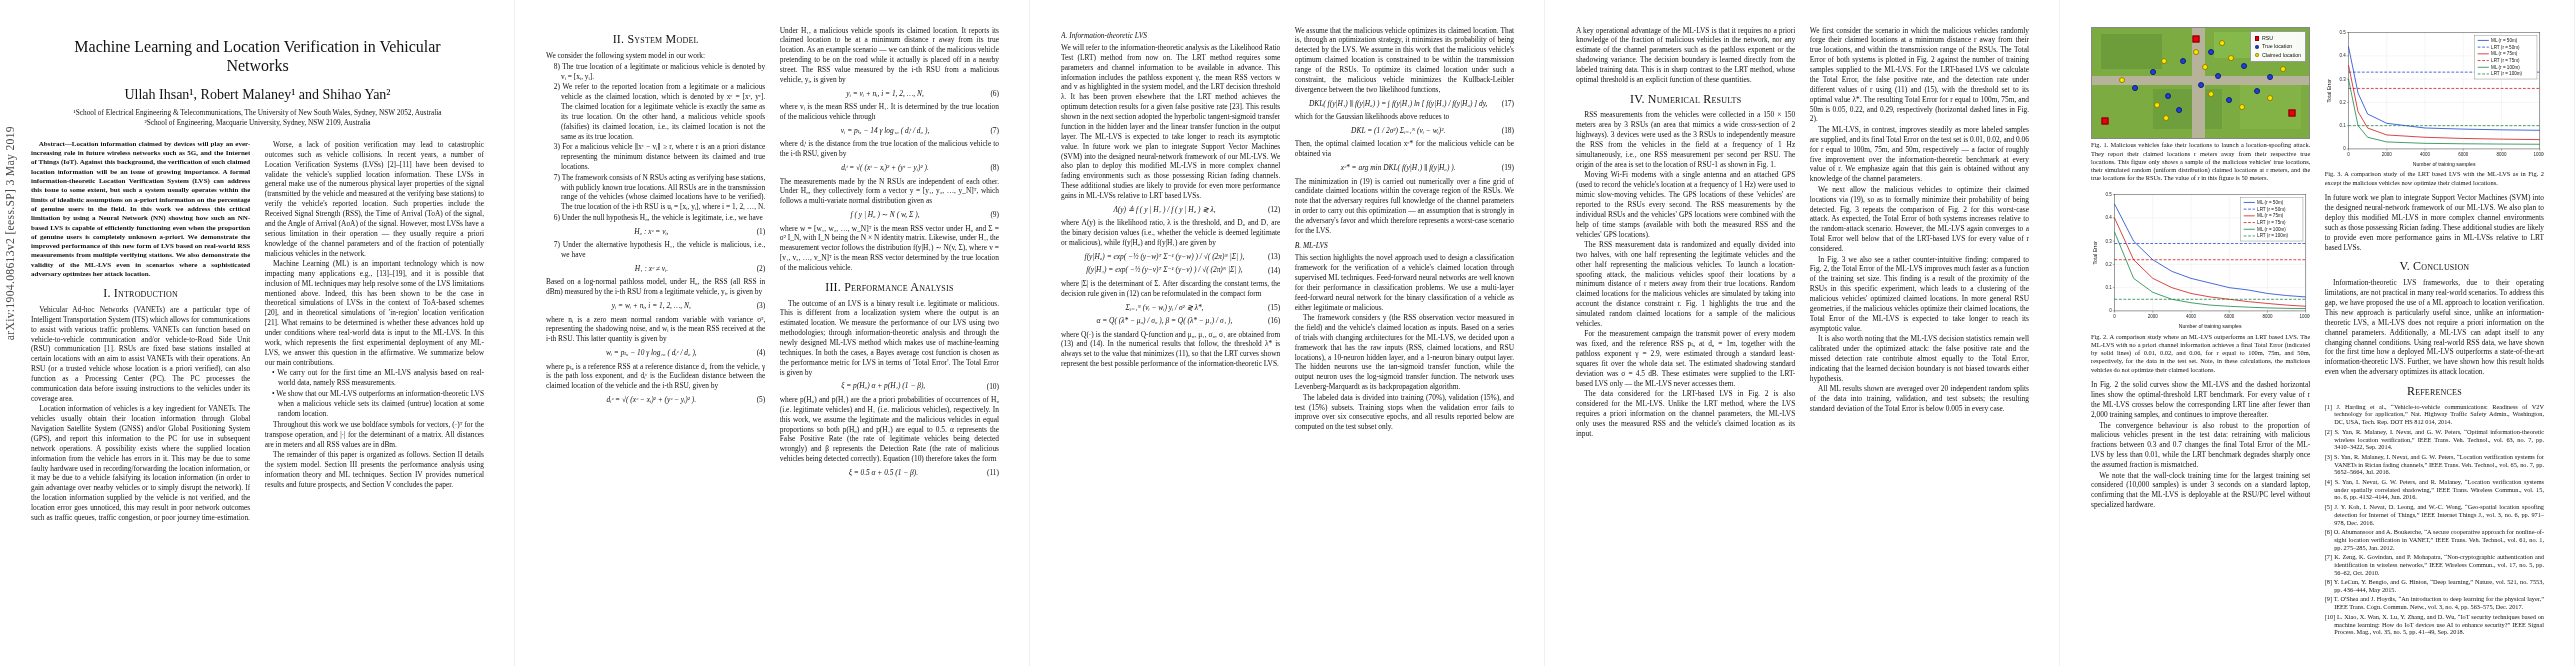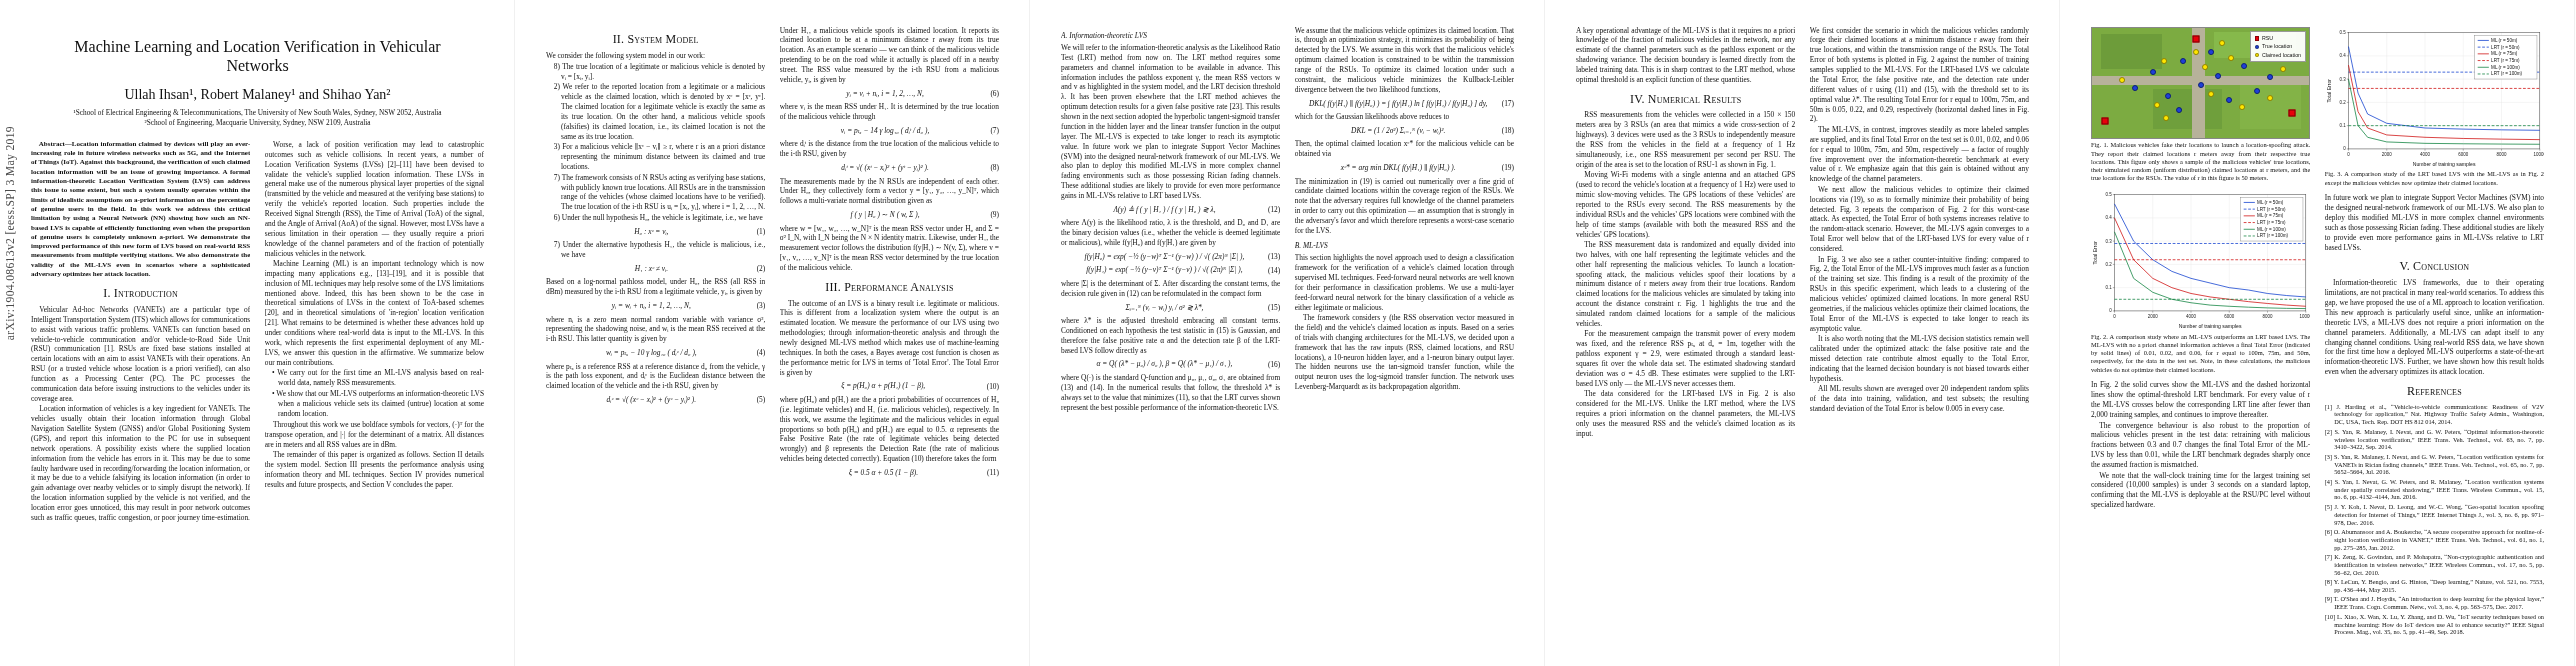--- a/index.html
+++ b/index.html
@@ -174,21 +174,20 @@
           </div>
           <div class="eq">
             <span class="eqbody">f(y|H₁) = exp( −½ (y−v)ᵀ Σ⁻¹ (y−v) ) / √( (2π)ᴺ |Σ| ),</span>
             <span class="eqnum">(14)</span>
           </div>
           <p class="para noind">where |Σ| is the determinant of Σ. After discarding the constant terms, the decision rule given in (12) can be reformulated in the compact form</p>
           <div class="eq">
             <span class="eqbody">Σᵢ₌₁ᴺ (vᵢ − wᵢ) yᵢ / σ²  ≷  λ*,</span>
             <span class="eqnum">(15)</span>
           </div>
-          <p class="para noind">where λ* is the adjusted threshold embracing all constant terms. Conditioned on each hypothesis the test statistic in (15) is Gaussian, and therefore the false positive rate α and the detection rate β of the LRT-based LVS follow directly as</p>
           <div class="eq">
             <span class="eqbody">α = Q( (λ* − μ₀) / σ₀ ),    β = Q( (λ* − μ₁) / σ₁ ),</span>
             <span class="eqnum">(16)</span>
           </div>
           <p class="para noind">where Q(·) is the standard Q-function and μ₀, μ₁, σ₀, σ₁ are obtained from (13) and (14). In the numerical results that follow, the threshold λ* is always set to the value that minimizes (11), so that the LRT curves shown represent the best possible performance of the information-theoretic LVS.</p>
         </div>
         <div class="col">
           <p class="para noind">We assume that the malicious vehicle optimizes its claimed location. That is, through an optimization strategy, it minimizes its probability of being detected by the LVS. We assume in this work that the malicious vehicle's optimum claimed location is constrained to be within the transmission range of the RSUs. To optimize its claimed location under such a constraint, the malicious vehicle minimizes the Kullback-Leibler divergence between the two likelihood functions,</p>
           <div class="eq">
             <span class="eqbody">DKL( f(y|H₁) ∥ f(y|H₀) ) = ∫ f(y|H₁) ln [ f(y|H₁) / f(y|H₀) ] dy,</span>
@@ -201,20 +200,21 @@
           </div>
           <p class="para noind">Then, the optimal claimed location xᶜ* for the malicious vehicle can be obtained via</p>
           <div class="eq">
             <span class="eqbody">xᶜ* = arg min DKL( f(y|H₁) ∥ f(y|H₀) ).</span>
             <span class="eqnum">(19)</span>
           </div>
           <p class="para noind">The minimization in (19) is carried out numerically over a fine grid of candidate claimed locations within the coverage region of the RSUs. We note that the adversary requires full knowledge of the channel parameters in order to carry out this optimization — an assumption that is strongly in the adversary's favor and which therefore represents a worst-case scenario for the LVS.</p>
           <h4 class="h2">B. ML-LVS</h4>
           <p class="para noind">This section highlights the novel approach used to design a classification framework for the verification of a vehicle's claimed location through supervised ML techniques. Feed-forward neural networks are well known for their performance in classification problems. We use a multi-layer feed-forward neural network for the binary classification of a vehicle as either legitimate or malicious.</p>
           <p class="para">The framework considers y (the RSS observation vector measured in the field) and the vehicle's claimed location as inputs. Based on a series of trials with changing architectures for the ML-LVS, we decided upon a framework that has the raw inputs (RSS, claimed locations, and RSU locations), a 10-neuron hidden layer, and a 1-neuron binary output layer. The hidden neurons use the tan-sigmoid transfer function, while the output neuron uses the log-sigmoid transfer function. The network uses Levenberg-Marquardt as its backpropagation algorithm.</p>
+          <p class="para">The labeled data is divided into training (70%), validation (15%), and test (15%) subsets. Training stops when the validation error fails to improve over six consecutive epochs, and all results reported below are computed on the test subset only.</p>
         </div>
       </div>
   </div>
   <div class="page">
     <div class="cols">
         <div class="col">
           <p class="para noind">A key operational advantage of the ML-LVS is that it requires no a priori knowledge of the fraction of malicious vehicles in the network, nor any estimate of the channel parameters such as the pathloss exponent or the shadowing variance. The decision boundary is learned directly from the labeled training data. This is in sharp contrast to the LRT method, whose optimal threshold is an explicit function of these quantities.</p>
           <h3 class="h1">IV. Numerical Results</h3>
           <p class="para">RSS measurements from the vehicles were collected in a 150 × 150 meters area by 3 RSUs (an area that mimics a wide cross-section of 2 highways). 3 devices were used as the 3 RSUs to independently measure the RSS from the vehicles in the field at a frequency of 1 Hz simultaneously, i.e., one RSS measurement per second per RSU. The origin of the area is set to the location of RSU-1 as shown in Fig. 1.</p>
           <p class="para">Moving Wi-Fi modems with a single antenna and an attached GPS (used to record the vehicle's location at a frequency of 1 Hz) were used to mimic slow-moving vehicles. The GPS locations of these 'vehicles' are reported to the RSUs every second. The RSS measurements by the individual RSUs and the vehicles' GPS locations were combined with the help of time stamps (available with both the measured RSS and the vehicles' GPS locations).</p>

